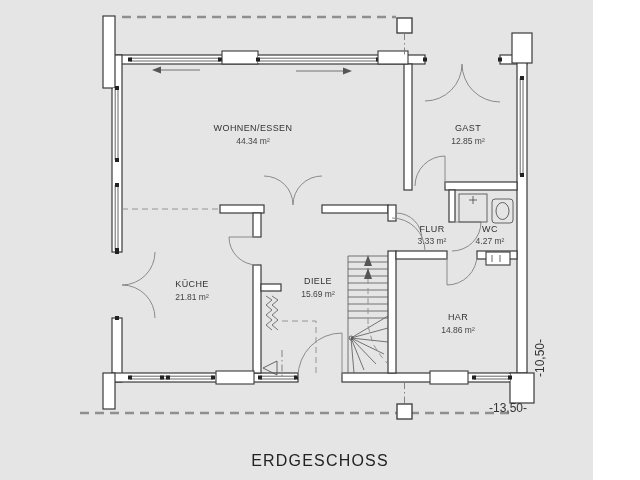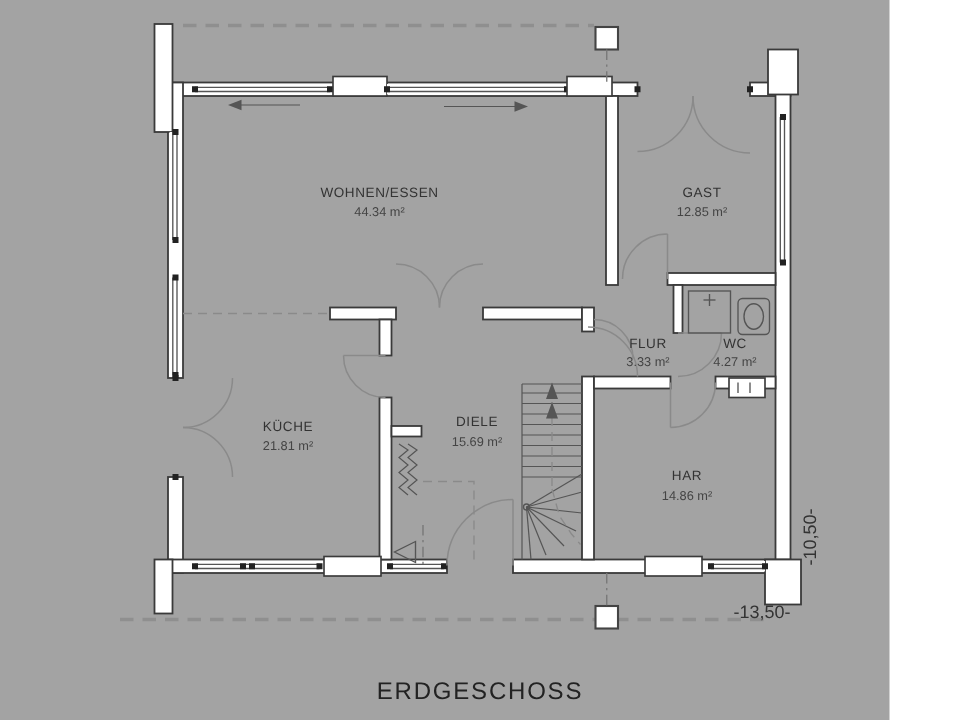--- a/index.html
+++ b/index.html
@@ -1,16 +1,16 @@
 <!DOCTYPE html>
 <html><head>
 <meta charset="utf-8">
 <style>
   html,body{margin:0;padding:0;background:#ffffff;}
-  .canvas{position:relative;width:593px;height:480px;background:#a3a3a3;overflow:hidden;
+  .canvas{position:relative;width:593px;height:480px;background:#e5e5e5;overflow:hidden;
           font-family:"Liberation Sans", sans-serif;}
   svg{position:absolute;left:0;top:0;}
   text{font-family:"Liberation Sans", sans-serif;fill:#333;}
   .room-name{font-size:9px;letter-spacing:.4px;text-anchor:middle;}
   .room-area{font-size:8.5px;text-anchor:middle;fill:#444;}
   .dim-label{font-size:12px;text-anchor:middle;fill:#333;}
   .plan-title{font-size:16px;letter-spacing:1.2px;text-anchor:middle;fill:#222;}
   .wall{fill:#ffffff;stroke:#3a3a3a;stroke-width:1.2;}
   .sill{fill:#ffffff;stroke:#3a3a3a;stroke-width:1.1;}
   .glass{stroke:#555;stroke-width:.9;fill:none;}

